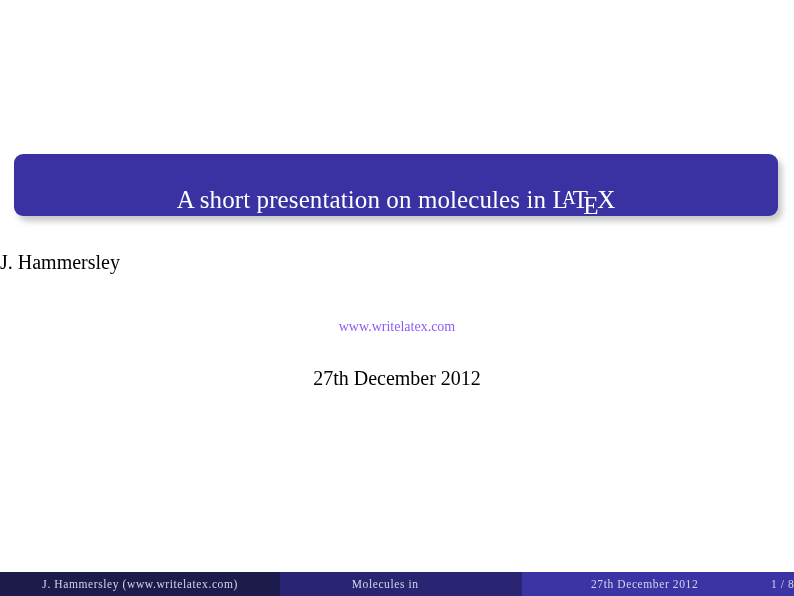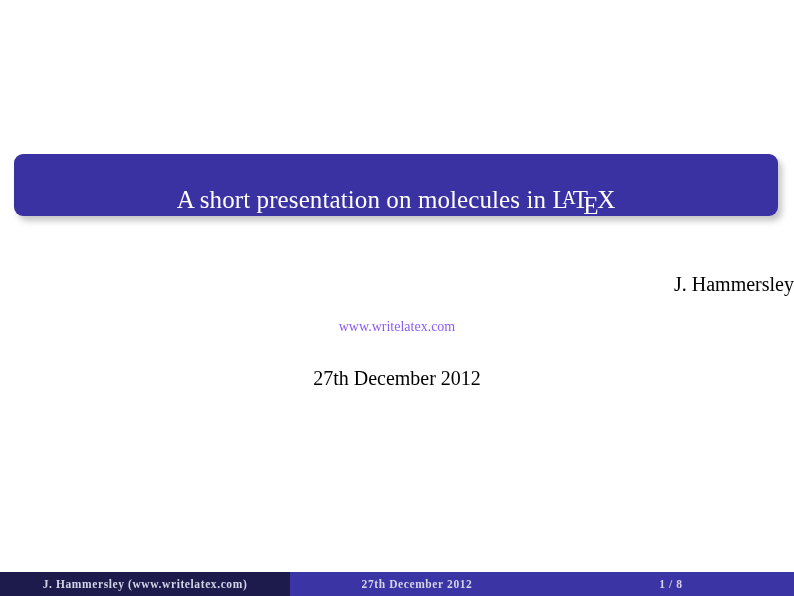--- a/index.html
+++ b/index.html
@@ -79,23 +79,23 @@
     vertical-align: -0.21em;
     margin-left: -0.105em;
     margin-right: -0.055em;
   }
   .latex .l-t { margin-right: -0.09em; }
 
   
   .author {
     position: absolute;
     left: 0;
-    top: 273px;
+    top: 251px;
     width: 794px;
-    text-align: right;
+    text-align: left;
     font-size: 20px;
     color: #000000;
   }
   .institute {
     position: absolute;
     left: 0;
     top: 319px;
     width: 794px;
     text-align: center;
     font-size: 14px;
@@ -114,21 +114,20 @@
   
   .footline {
     position: absolute;
     left: 0;
     top: 572px;
     width: 794px;
     height: 24px;
     display: flex;
     align-items: stretch;
     font-size: 11.5px;
-    font-weight: bold;
   }
   .foot-seg {
     display: flex;
     align-items: center;
     height: 100%;
     color: #d6d4e8;
     letter-spacing: 0.6px;
     white-space: nowrap;
     overflow: hidden;
   }
@@ -169,17 +168,21 @@
   </div>
 
   <div class="author">J. Hammersley</div>
 
   <div class="institute">www.writelatex.com</div>
 
   <div class="date">27th December 2012</div>
 
   <div class="footline">
     <div class="foot-seg foot-author">J. Hammersley (www.writelatex.com)</div>
+    <div class="foot-seg foot-title">
+        <span>Molecules in </span>
+        <span class="latex"><span>L</span><span class="l-a">A</span><span class="l-t">T</span><span class="l-e">E</span><span>X</span></span>
+      </div>
     <div class="foot-seg foot-date">27th December 2012</div>
     <div class="foot-seg foot-frame">1 / 8</div>
   </div>
 
 </div>
 
 </body></html>

